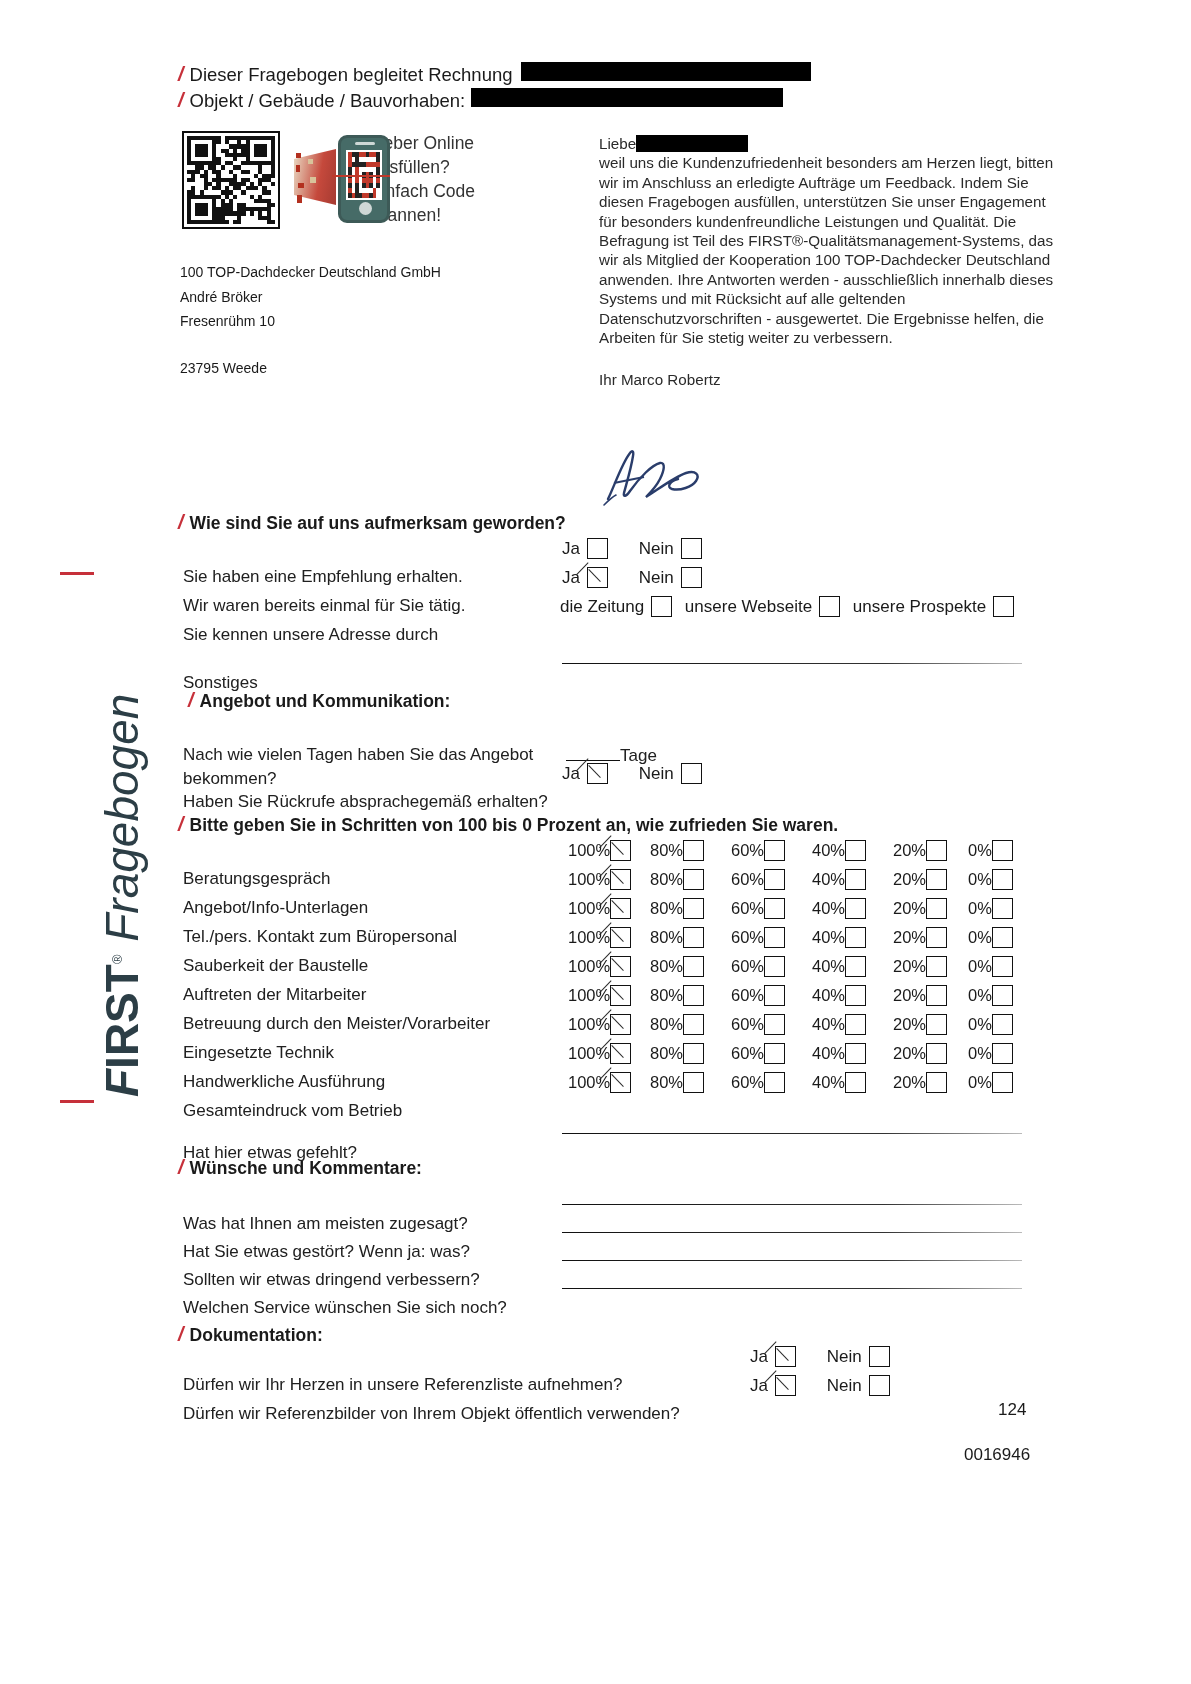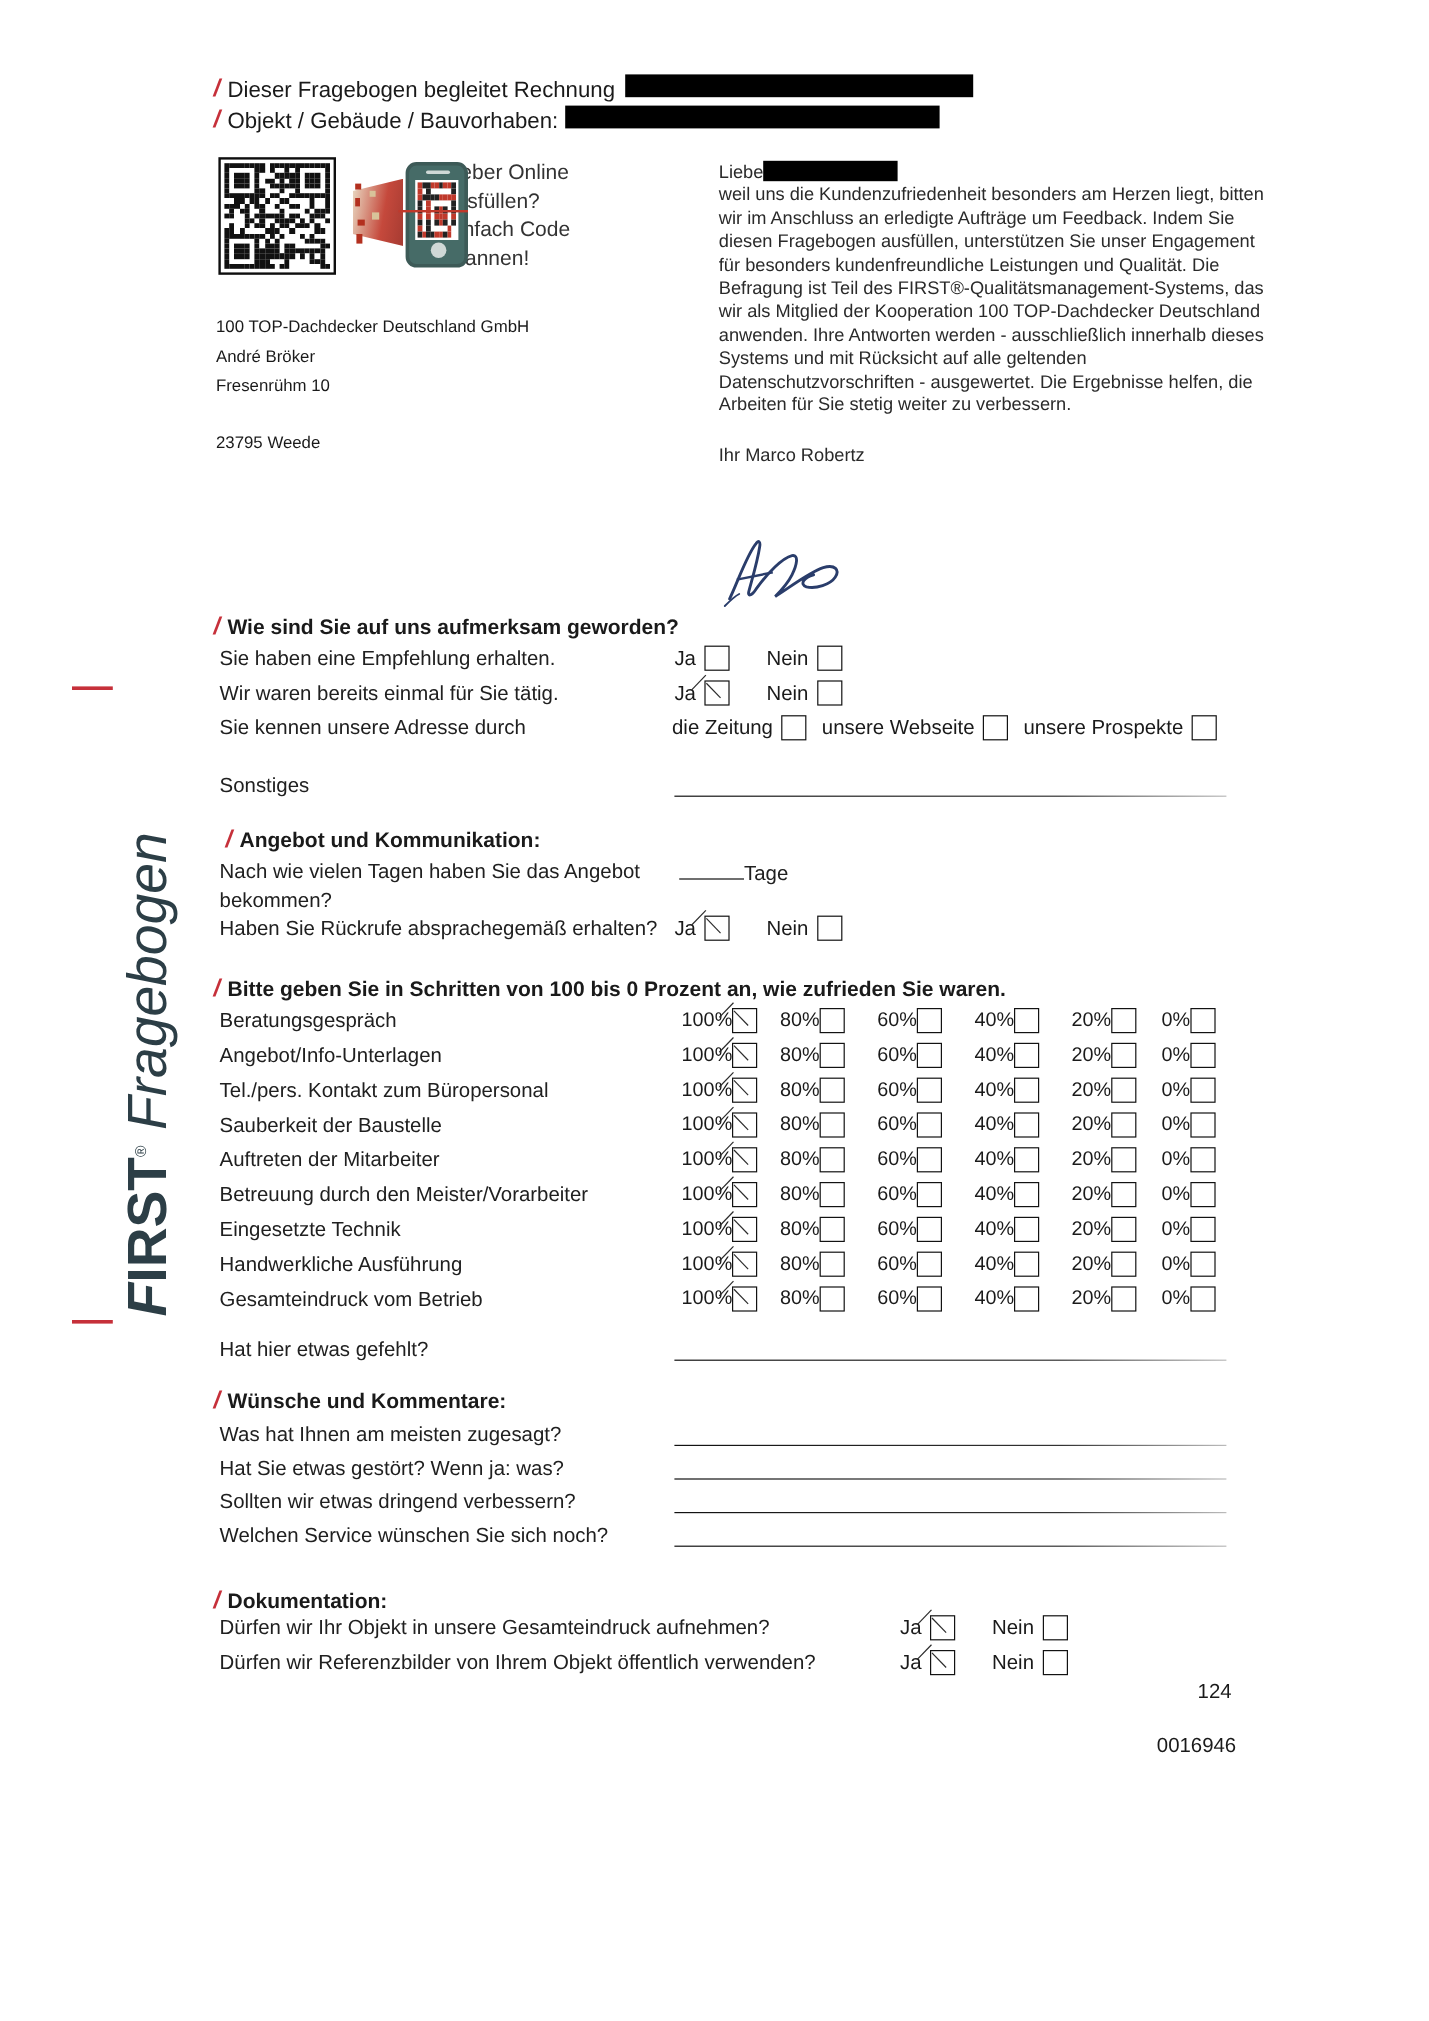--- a/index.html
+++ b/index.html
@@ -59,21 +59,21 @@
   
   .letter{position:absolute;left:599px;top:134px;width:455px;font-size:15.2px;line-height:19.4px;color:#2a2a2a;}
   .letter .salut{margin-bottom:0px;}
   .letter p{margin:0;}
   .letter .closing{margin-top:22px;line-height:21px;}
   .sig{position:absolute;left:600px;top:447px;width:200px;height:60px;}
 
   
   .sec-h{position:absolute;font-size:17.5px;font-weight:bold;white-space:nowrap;}
   .sec-h .slash{font-weight:bold;}
-  .q{position:absolute;font-size:17px;white-space:nowrap;color:#202020;}
+  .q{position:absolute;font-size:17px;white-space:nowrap;color:#202020;margin-top:28px;}
   .cb{display:inline-block;width:21px;height:21px;border:1.6px solid #121212;background:#fff;vertical-align:-5px;position:relative;box-sizing:border-box;}
   .cb.mark::before,.cb.mark::after{content:"";position:absolute;left:1px;top:1px;width:17px;height:17px;}
   .cb.mark::before{border-top:1.6px solid #2b2b2b;transform:rotate(46deg);transform-origin:left top;}
   .cb.mark::after{border-top:1.6px solid #2b2b2b;transform:rotate(-46deg);transform-origin:left bottom;}
   .optline{position:absolute;font-size:17px;white-space:nowrap;}
   .optline .lbl{margin-right:7px;}
   .optline .cb{margin-right:26px;}
   .rule{position:absolute;height:1.4px;background:linear-gradient(90deg,#111 0%,#333 70%,#bbb 100%);}
 
   
@@ -762,21 +762,21 @@
   <div class="q" style="left:183px;top:1242px;">Sollten wir etwas dringend verbessern?</div>
   <div class="rule" style="left:562px;top:1260px;width:460px;"></div>
 
   <div class="q" style="left:183px;top:1270px;">Welchen Service wünschen Sie sich noch?</div>
   <div class="rule" style="left:562px;top:1288px;width:460px;"></div>
 
   <div class="sec-h" style="left:178px;top:1322px;">
     <span class="slash">/</span><span>Dokumentation:</span>
   </div>
 
-  <div class="q" style="left:183px;top:1347px;">Dürfen wir Ihr Objekt in unsere Gesamteindruck aufnehmen?</div>
+  <div class="q" style="left:183px;top:1347px;">Dürfen wir Ihr Herzen in unsere Referenzliste aufnehmen?</div>
   <div class="optline" style="left:750px;top:1346px;">
     <span class="lbl">Ja</span><span class="cb mark"></span>
     <span class="lbl">Nein</span><span class="cb"></span>
   </div>
 
   <div class="q" style="left:183px;top:1376px;">Dürfen wir Referenzbilder von Ihrem Objekt öffentlich verwenden?</div>
   <div class="optline" style="left:750px;top:1375px;">
     <span class="lbl">Ja</span><span class="cb mark"></span>
     <span class="lbl">Nein</span><span class="cb"></span>
   </div>

